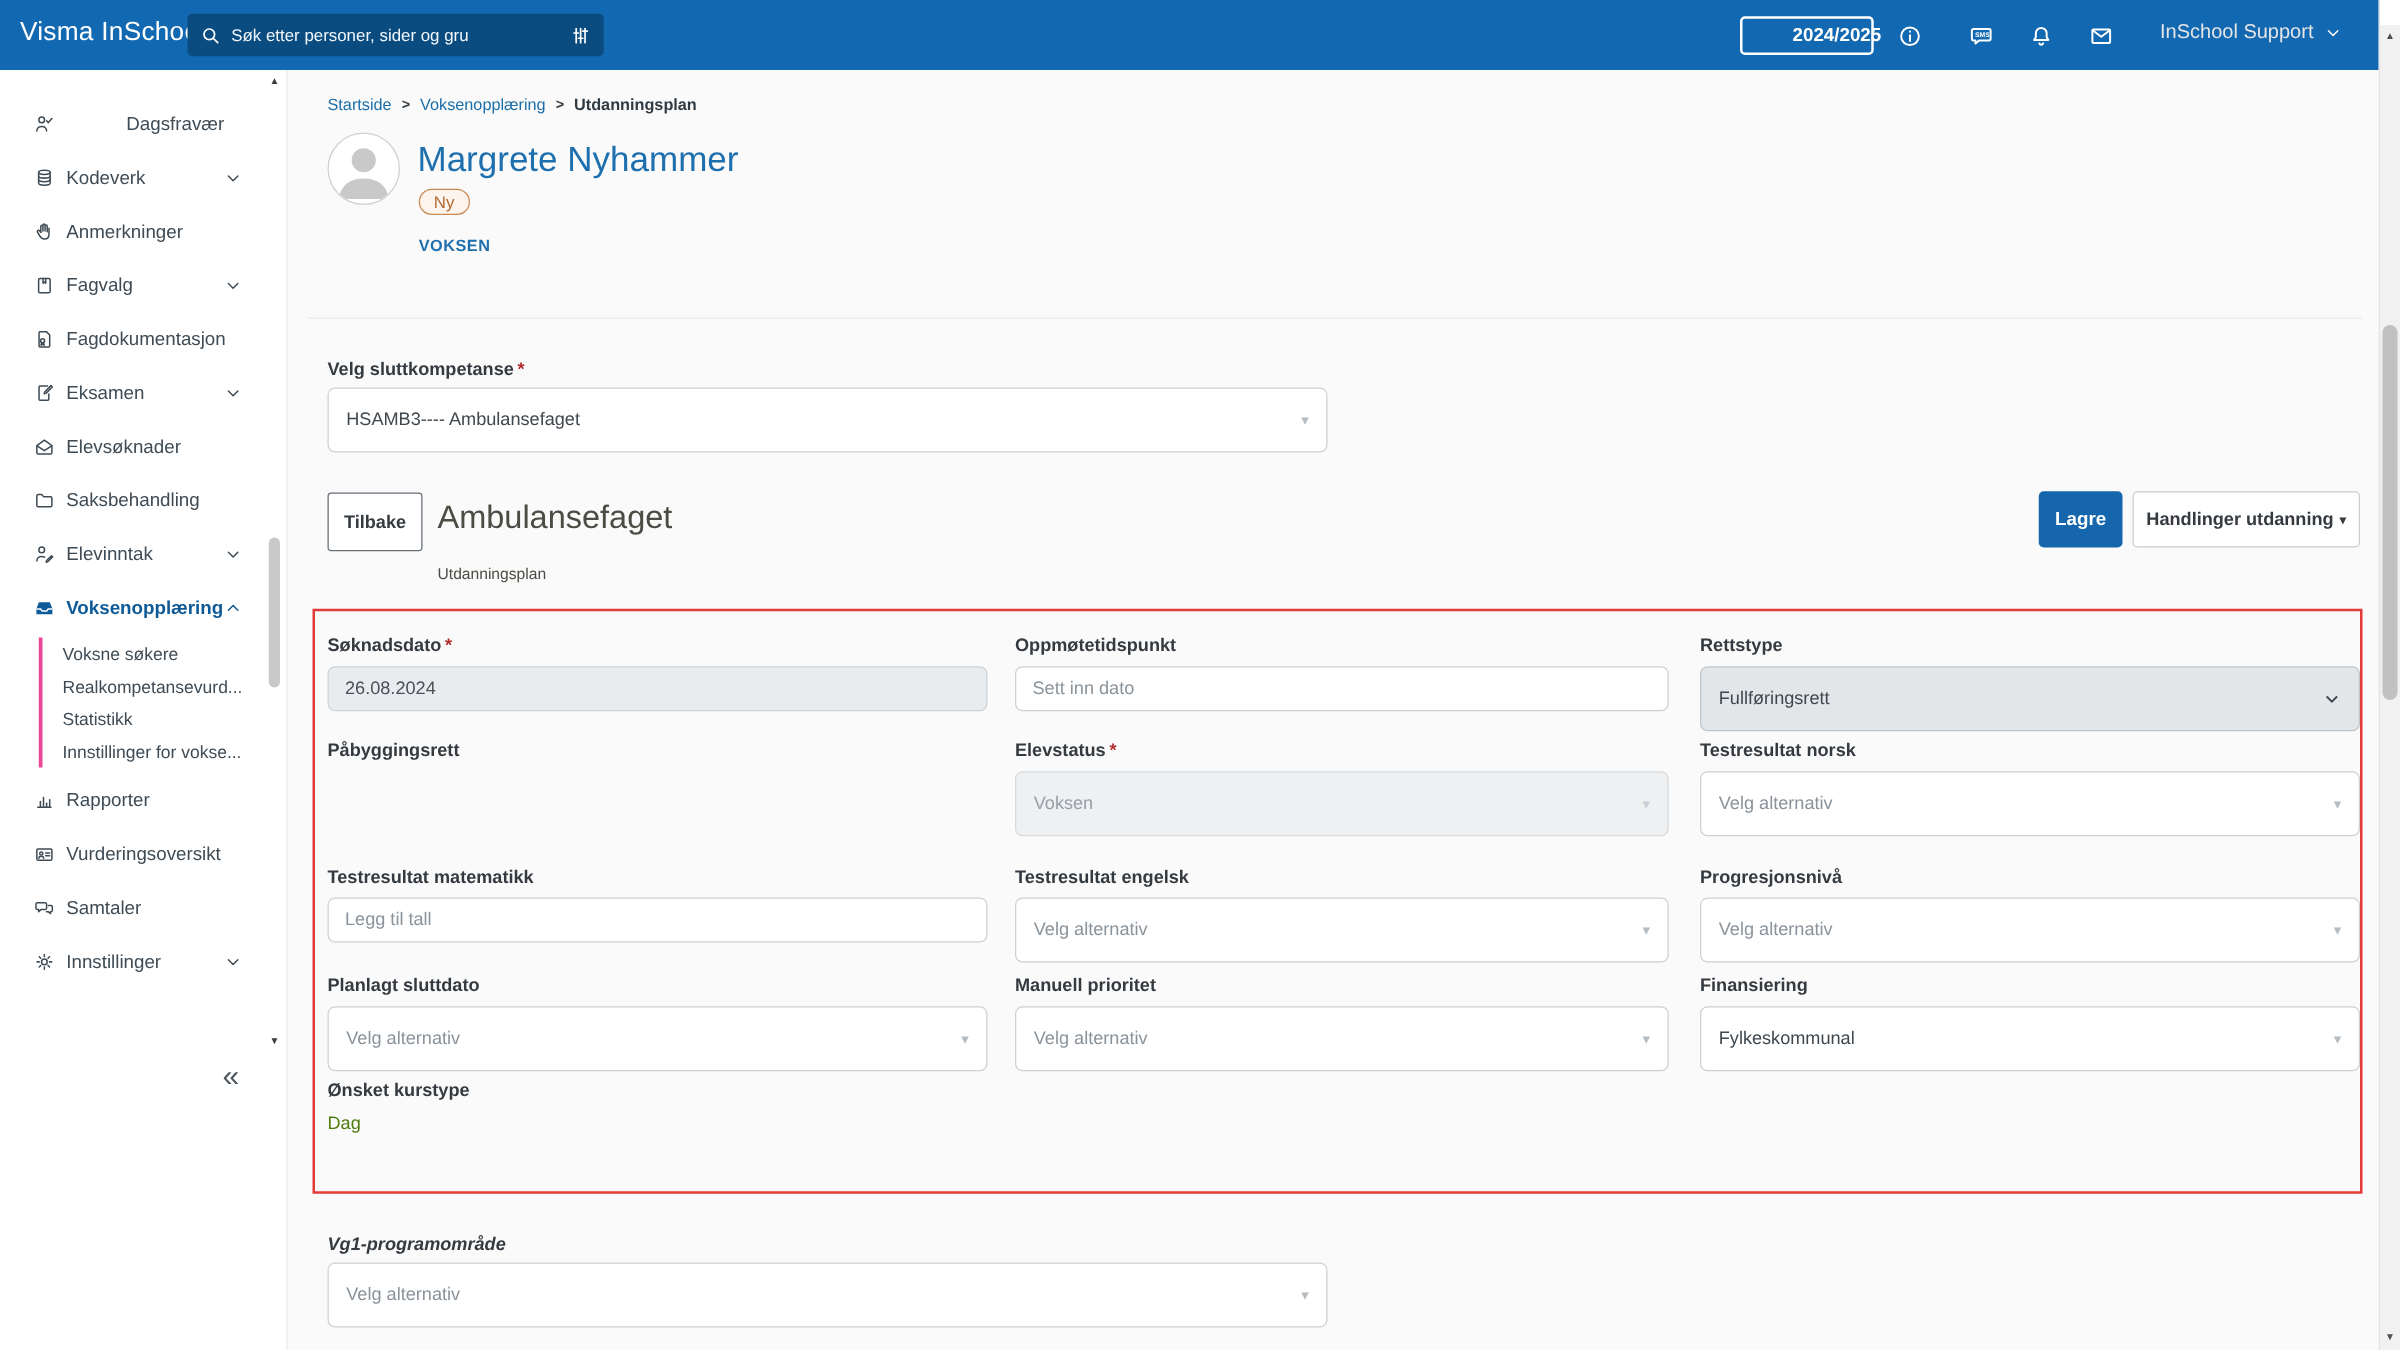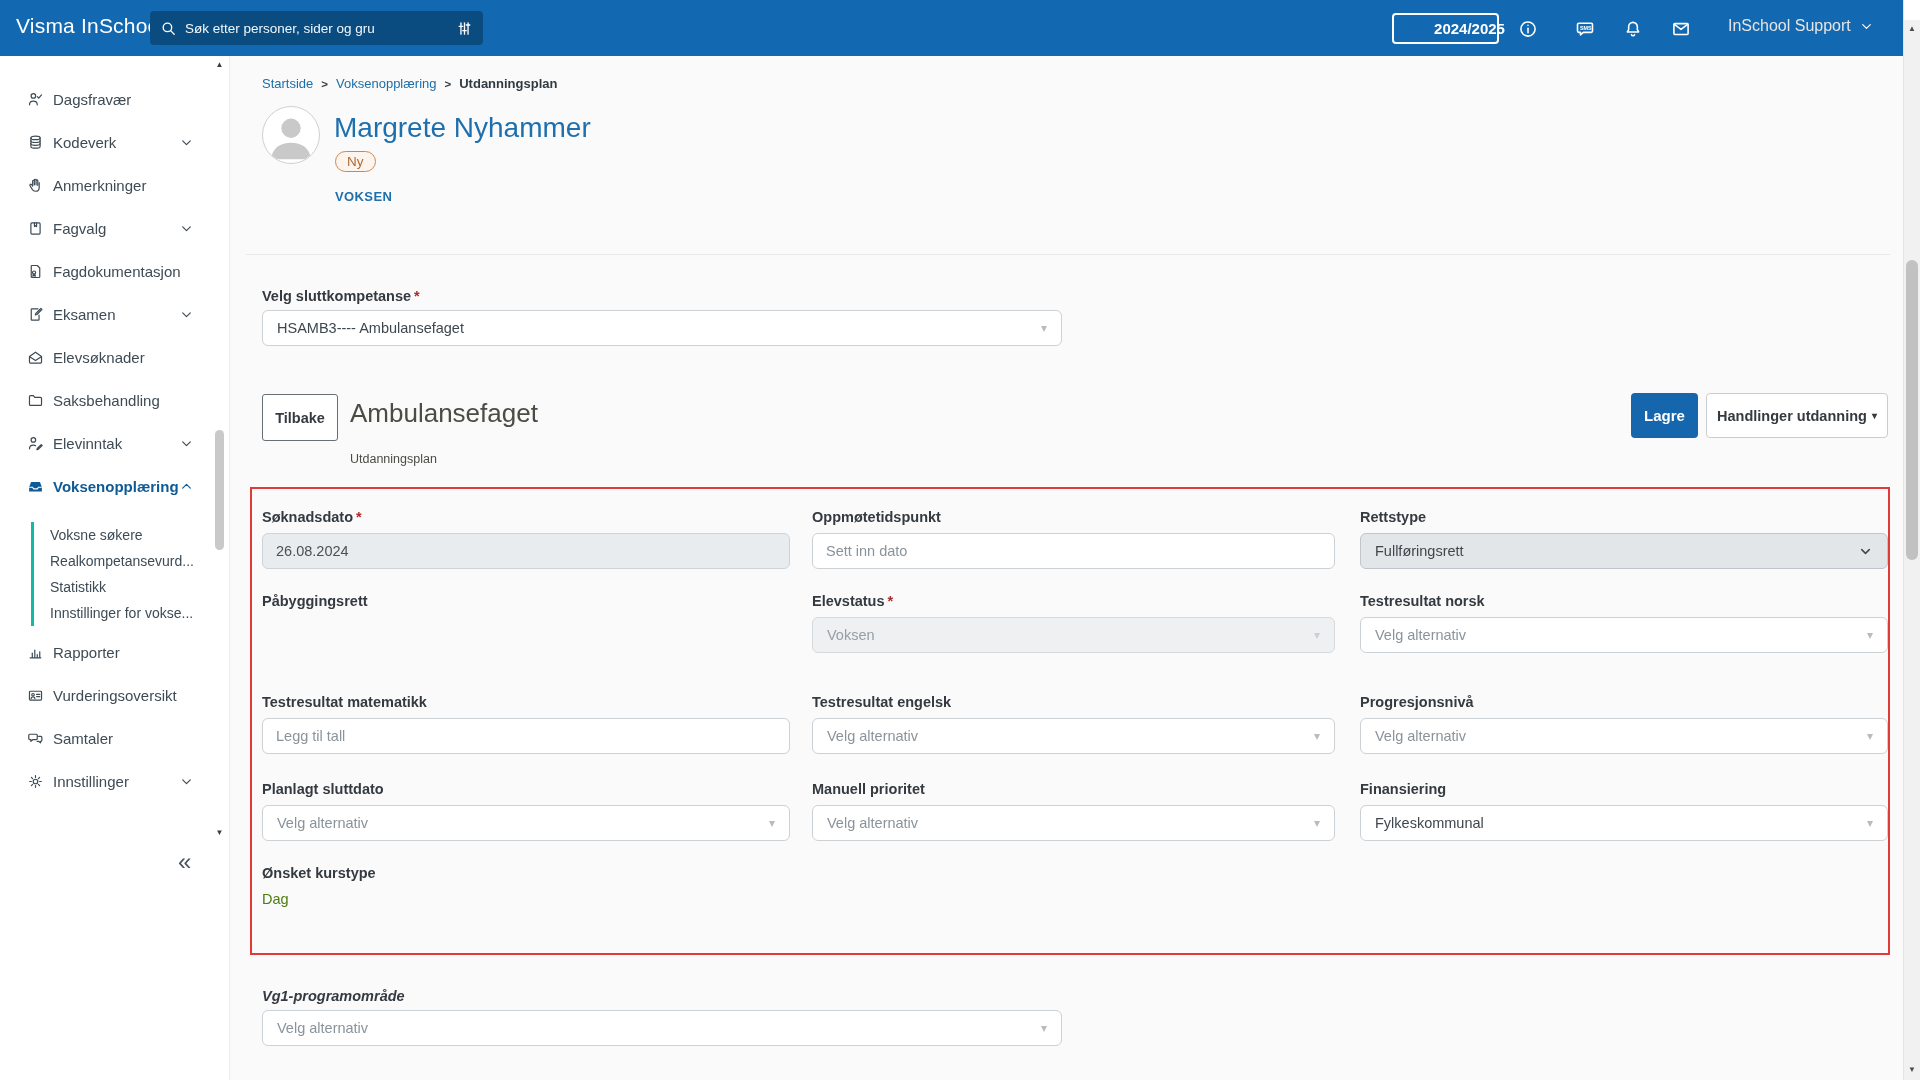--- a/index.html
+++ b/index.html
@@ -21,27 +21,27 @@
 
   
   .win-scroll { position:absolute; right:0; top:0; width:17px; height:1080px; background:#f1f1f1; border-left:1px solid #e3e3e3; }
   .win-scroll .gap { position:absolute; top:0; left:0; right:0; height:20px; background:#fff; }
   .sb-arrow { position:absolute; left:0; width:16px; text-align:center; font-size:8px; color:#4c4c4c; }
   .win-thumb { position:absolute; left:2px; width:12px; top:260px; height:300px; background:#c1c1c1; border-radius:6px; }
 
   
   .sidebar { position:absolute; left:0; top:56px; width:230px; bottom:0; background:#fff; border-right:1px solid #ececec; }
   .nav-item { height:43px; display:flex; align-items:center; padding-left:26px; font-size:15px; color:#3e4b55; cursor:pointer; }
-  .nav-item:first-child { margin-top:22px; }
+  .nav-item:first-child { margin-top:22px;gap:48px; }
   .nico { width:18px; height:18px; margin-right:9px; display:flex; align-items:center; justify-content:center; flex:none; }
   .nav-svg { width:17px; height:17px; stroke:currentColor; fill:none; stroke-width:1.7; stroke-linecap:round; stroke-linejoin:round; }
   .nchev { margin-left:auto; margin-right:36px; display:flex; }
   .chev-svg { width:13px; height:13px; stroke:currentColor; fill:none; stroke-width:2.2; stroke-linecap:round; stroke-linejoin:round; }
   .nav-item.active { color:#0e5a96; font-weight:700; }
-  .subnav { margin-left:31px; border-left:3px solid #14b8a6; padding-left:16px; margin-top:14px; margin-bottom:5px; }
+  .subnav { margin-left:31px; border-left:3px solid #ec4899; padding-left:16px; margin-top:2px; margin-bottom:5px; }
   .subnav .sub { height:26px; display:flex; align-items:center; font-size:14px; color:#3e4b55; cursor:pointer; }
   .side-rail { position:absolute; left:212px; top:0; width:15px; bottom:230px; }
   .rail-arrow { position:absolute; left:0; width:15px; text-align:center; font-size:8px; color:#3c3c3c; }
   .rail-thumb { position:absolute; left:3px; width:9px; top:374px; height:120px; background:#c9c9c9; border-radius:5px; }
   .collapse { position:absolute; left:178px; top:794px; font-size:24px; color:#4c555d; cursor:pointer; line-height:1; }
 
   
   .crumbs { position:absolute; left:262px; top:76px; font-size:13px; display:flex; align-items:center; }
   .crumbs a { color:#1b6ea8; text-decoration:none; cursor:pointer; }
   .crumb-sep { color:#2f3a42; font-weight:700; font-size:11.5px; margin:0 8px; }
@@ -51,21 +51,21 @@
             border:1px solid #ccd1d5; background:#fff; overflow:hidden; }
   .pname { position:absolute; left:334px; top:112px; font-size:28px; color:#1e6fae; font-weight:400; }
   .badge-ny { position:absolute; left:335px; top:151px; border:1px solid #c98a52; color:#b26a33; background:#fdf5ed;
               border-radius:13px; padding:2px 11px; font-size:13.5px; }
   .role { position:absolute; left:335px; top:189px; font-size:13px; font-weight:600; letter-spacing:.4px; color:#1e6fae; }
   .divider { position:absolute; left:246px; top:254px; width:1644px; height:1px; background:#e9e9e9; }
 
   .flabel { font-size:14.5px; font-weight:700; color:#343a40; }
   .req { color:#b02a2a; margin-left:3px; font-weight:700; }
 
-  .sel { display:flex; align-items:center; height:36px; border:1px solid #ccd1d5; border-radius:6px; background:#fff;
+  .sel { display:flex; align-items:center; height:52px; border:1px solid #ccd1d5; border-radius:6px; background:#fff;
          padding:0 14px; font-size:14.5px; color:#3f474e; cursor:pointer; }
   .sel .caret { margin-left:auto; color:#b6bdc2; font-size:12px; }
   .sel.ph-text span.val { color:#8a939b; }
   .sel.dis-dark { background:#e3e6e9; border-color:#bfc5ca; cursor:default; }
   .sel.dis-dark .caret-svg { margin-left:auto; width:15px; height:15px; stroke:#3f474e; fill:none; stroke-width:2.4; stroke-linecap:round; }
   .sel.dis-light { background:#eef0f2; border-color:#d6dadd; cursor:default; }
   .sel.dis-light span.val { color:#969ea6; }
   .sel.dis-light .caret { color:#c9d0d5; }
 
   .inp { height:36px; width:100%; border:1px solid #ccd1d5; border-radius:6px; background:#fff; padding:16px 13px;

